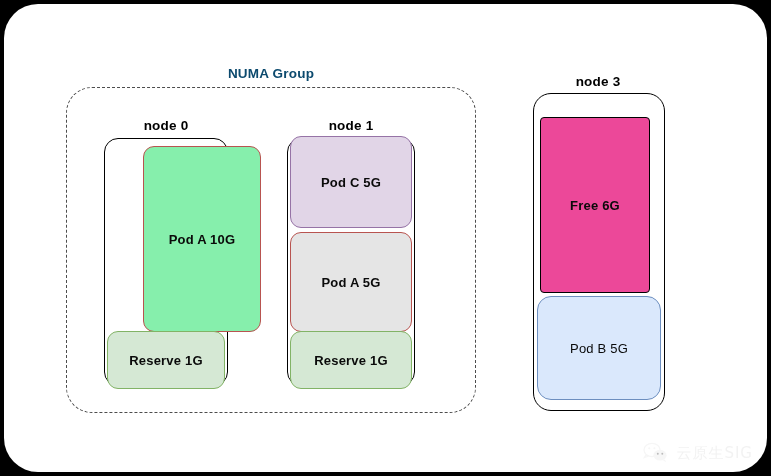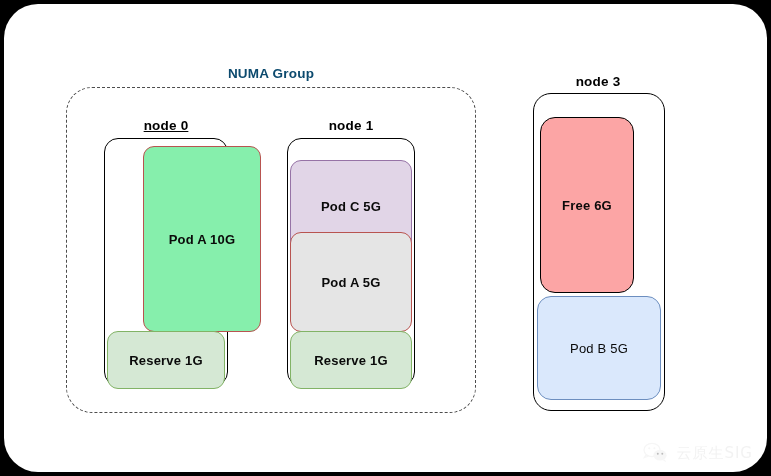--- a/index.html
+++ b/index.html
@@ -59,21 +59,21 @@
   
   .node-label {
     position: absolute;
     font-size: 13.5px;
     font-weight: bold;
     color: #000000;
     text-align: center;
     letter-spacing: .2px;
     margin-top: 8px;
   }
-  #label-node0 { left: 100px; top: 106px; width: 124px; text-decoration: underline; }
+  #label-node0 { left: 100px; top: 106px; width: 124px; }
   #label-node1 { left: 283px; top: 106px; width: 128px; }
   #label-node3 { left: 528px; top: 62px;  width: 132px; }
 
   
   .node-shell {
     position: absolute;
     border: 1.4px solid #000000;
     border-radius: 14px;
     box-sizing: border-box;
     background: #ffffff;
@@ -97,30 +97,30 @@
     color: #0a0a0a;
     letter-spacing: .2px;
     text-align: center;
   }
 
   
   #blk-pod-a-10g { left: 103px; top: 142px; width: 118px; height: 186px; }
   #blk-reserve-0 { left: 103px; top: 327px; width: 118px; height: 58px;  }
 
   
-  #blk-pod-c-5g  { left: 286px; top: 156px; width: 122px; height: 92px;  }
+  #blk-pod-c-5g  { left: 286px; top: 132px; width: 122px; height: 92px;  }
   #blk-pod-a-5g  { left: 286px; top: 228px; width: 122px; height: 100px; }
   #blk-reserve-1 { left: 286px; top: 327px; width: 122px; height: 58px;  }
 
   
   #blk-free-6g {
-    left: 536px; top: 113px; width: 94px; height: 176px;
+    left: 536px; top: 113px; width: 110px; height: 176px;
     border-color: #000000;
-    background: #fca5a5;
-    border-radius: 15px;
+    background: #ec4899;
+    border-radius: 4px;
     border-width: 1.4px;
   }
   #blk-pod-b-5g {
     left: 533px; top: 292px; width: 124px; height: 104px;
     border-radius: 14px;
     font-weight: normal;
     font-size: 13px;
   }
 
   

